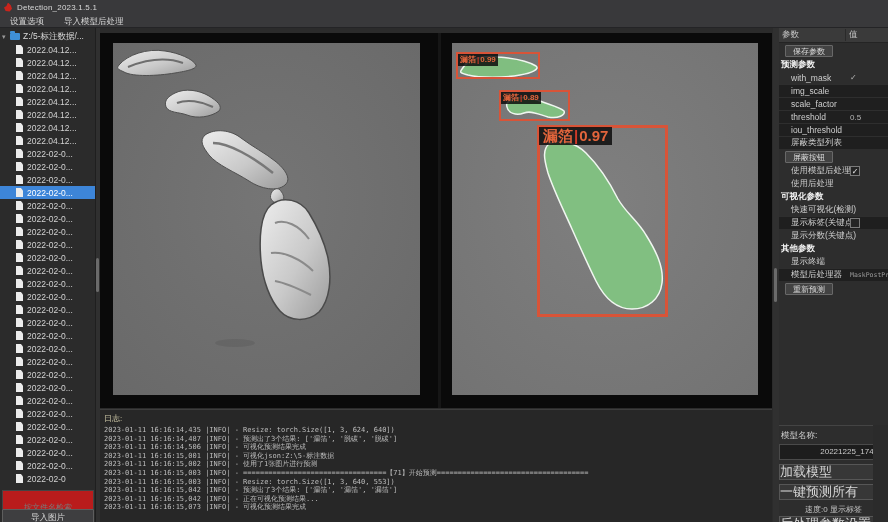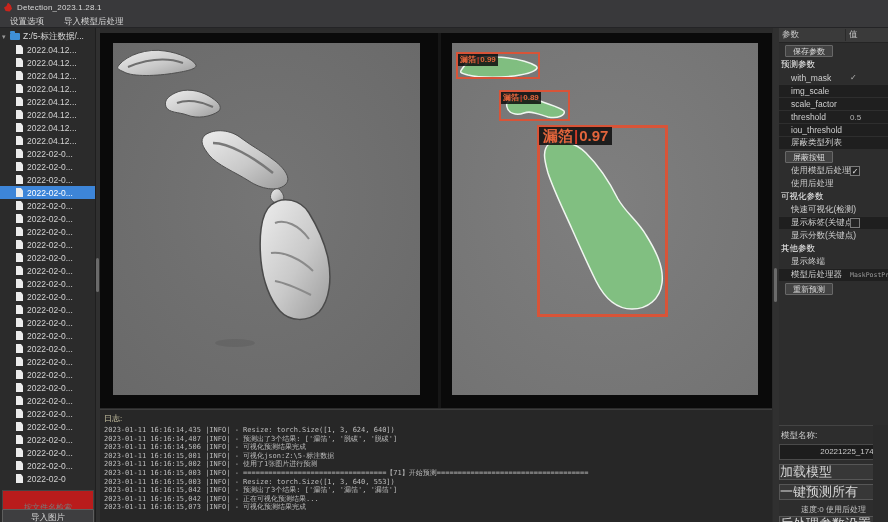--- a/index.html
+++ b/index.html
@@ -71,21 +71,21 @@
   
   .params { position:absolute; left:779px; top:28px; width:109px; height:397px; background:#2d2d2d;
             overflow:hidden; }
   .p-header { height:15px; background:#3a3a3a; border-bottom:1px solid #242424; display:flex;
               align-items:center; font-size:8.5px; color:#c8c8c8; }
   .p-header .h-name { padding-left:3px; width:67px; border-right:1px solid #2a2a2a; }
   .p-header .h-value { padding-left:3px; }
   .prow { position:relative; height:13px; display:flex; align-items:center; }
   .prow.dark { background:#1f1f1f; border-top:1px solid #2e2e2e; }
   .prow .p-label { padding-left:12px; font-size:8.5px; color:#cfcfcf; white-space:nowrap; }
-  .prow.t-section .p-label { padding-left:2px; font-weight:normal; color:#f2f2f2; }
+  .prow.t-section .p-label { padding-left:2px; font-weight:bold; color:#f2f2f2; }
   .prow.t-button { height:15px; }
   .prow.t-button .p-label { margin-left:6px; padding:0; width:48px; height:12px; line-height:12px;
         background:#424242; border:1px solid #686868; border-radius:1px; text-align:center;
         font-size:8px; color:#dcdcdc; }
   .prow .p-value { position:absolute; left:71px; font-size:8px; color:#b5b5b5; white-space:nowrap; }
   .prow.mono .p-value { font-family:"DejaVu Sans Mono",monospace; font-size:6.5px; color:#9a9a9a; }
   .prow.cb-checked .p-value, .prow.cb-unchecked .p-value {
         width:10px; height:10px; background:#242424; border:1px solid #7a7a7a;
         text-align:center; line-height:9px; font-size:8px; color:#eeeeee; }
 
@@ -103,21 +103,21 @@
   .mp-status { position:absolute; left:0; top:78px; width:109px; font-size:8px; color:#c0c0c0;
                text-align:center; }
 </style>
 </head>
 <body>
 
 <div id="app">
 
   <div class="titlebar">
     <div class="app-icon"></div>
-    <div class="title-text">Detection_2023.1.28.1</div>
+    <div class="title-text">Detection_2023.1.5.1</div>
   </div>
 
   <div class="menubar">
 
       <div class="menu-item">设置选项</div>
 
       <div class="menu-item">导入模型后处理</div>
     </div>
 
   <div class="sidebar">
@@ -500,17 +500,17 @@
           <span class="p-value"></span>
         </div>
       </div>
   </div>
 
   <div class="modelpanel">
     <div class="mp-label">模型名称:</div>
     <div class="mp-field">20221225_174813</div>
     <div class="mp-btn mp-load">加载模型</div>
     <div class="mp-btn mp-predict">一键预测所有</div>
-    <div class="mp-status">速度:0 使用后处理</div>
+    <div class="mp-status">速度:0 显示标签</div>
     <div class="mp-btn mp-post">后处理参数设置</div>
   </div>
 
 </div>
 
 </body></html>

